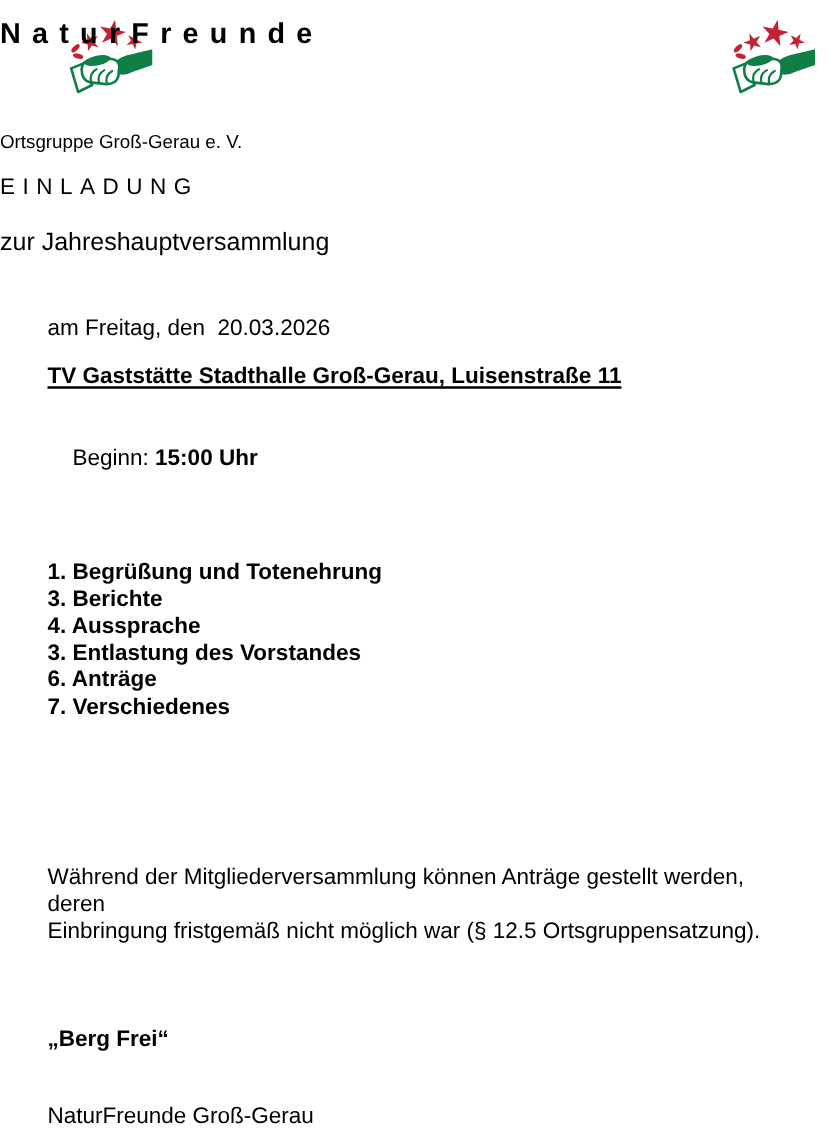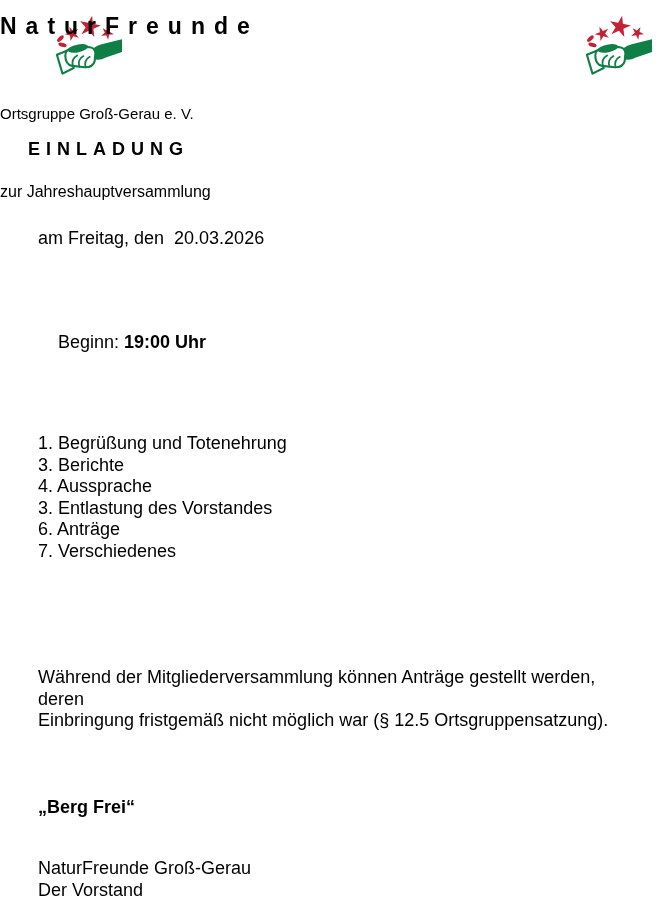--- a/index.html
+++ b/index.html
@@ -7,40 +7,40 @@
   .page{
     position:relative;
     width:672px;height:903px;
     background:#ffffff;
     color:#000;
     font-family:"Liberation Sans","DejaVu Sans",sans-serif;
     overflow:hidden;
   }
   .abs{position:absolute;}
   .center{left:0;right:0;text-align:left;}
-  .lmargin{left:38px;right:30px;}
+  .lmargin{left:38px;right:30px;margin-top:24px;}
   .t{white-space:pre-wrap;}
 
   .org-title{top:13px;font-size:23px;font-weight:bold;letter-spacing:9px;}
   .org-sub{top:57px;font-size:15px;margin-top:48px;}
   .logo{top:8px;width:70px;height:78px;}
   .logo-left{left:52px;}
   .logo-right{left:582px;}
 
-  .einladung{top:139px;font-size:18px;font-weight:bold;letter-spacing:6px;margin-left:28px;}
-  .subheading{top:183px;font-size:16px;}
+  .einladung{top:139px;font-size:18px;font-weight:normal;letter-spacing:6px;}
+  .subheading{top:183px;font-size:20px;}
 
   .body-text{font-size:18px;line-height:21.5px;}
   .date-line{top:228px;}
   .venue-line{top:266px;font-weight:bold;text-decoration:underline;text-decoration-thickness:2px;text-underline-offset:3px;}
   .begin-line{top:310px;}
   .bold{font-weight:bold;}
 
   .agenda-heading{top:391px;font-weight:bold;}
-  .agenda-list{top:433px;}
+  .agenda-list{top:423px;font-weight:bold;}
   .agenda-list .item{white-space:pre-wrap;}
 
   .para-deadline{top:604px;}
   .para-motions{top:667px;}
   .para-closing{top:754px;}
   .greeting{top:797px;font-weight:bold;}
   .signature{top:858px;}
 </style>
 </head>
 <body>
@@ -89,22 +89,23 @@
     </g>
   </svg>
 
   <div class="abs center org-title">NaturFreunde</div>
   <div class="abs center org-sub">Ortsgruppe Groß-Gerau e. V.</div>
 
   <div class="abs center einladung">EINLADUNG</div>
   <div class="abs center subheading">zur Jahreshauptversammlung</div>
 
   <div class="abs lmargin body-text t date-line">am Freitag, den  20.03.2026</div>
+  <div class="abs lmargin body-text venue-line">TV Gaststätte Stadthalle Groß-Gerau, Luisenstraße 11</div>
   <div class="abs lmargin body-text t begin-line">
-    <span>Beginn: </span><span class="bold">19:00 Uhr</span>
+    <span>Beginn: </span><span class="bold">15:00 Uhr</span>
   </div>
 
   <div class="abs lmargin body-text agenda-list">
     <div class="item">1. Begrüßung und Totenehrung</div>
     <div class="item">3. Berichte</div>
     <div class="item">4. Aussprache</div>
     <div class="item">3. Entlastung des Vorstandes</div>
     <div class="item">6. Anträge</div>
     <div class="item">7. Verschiedenes</div>
   </div>

